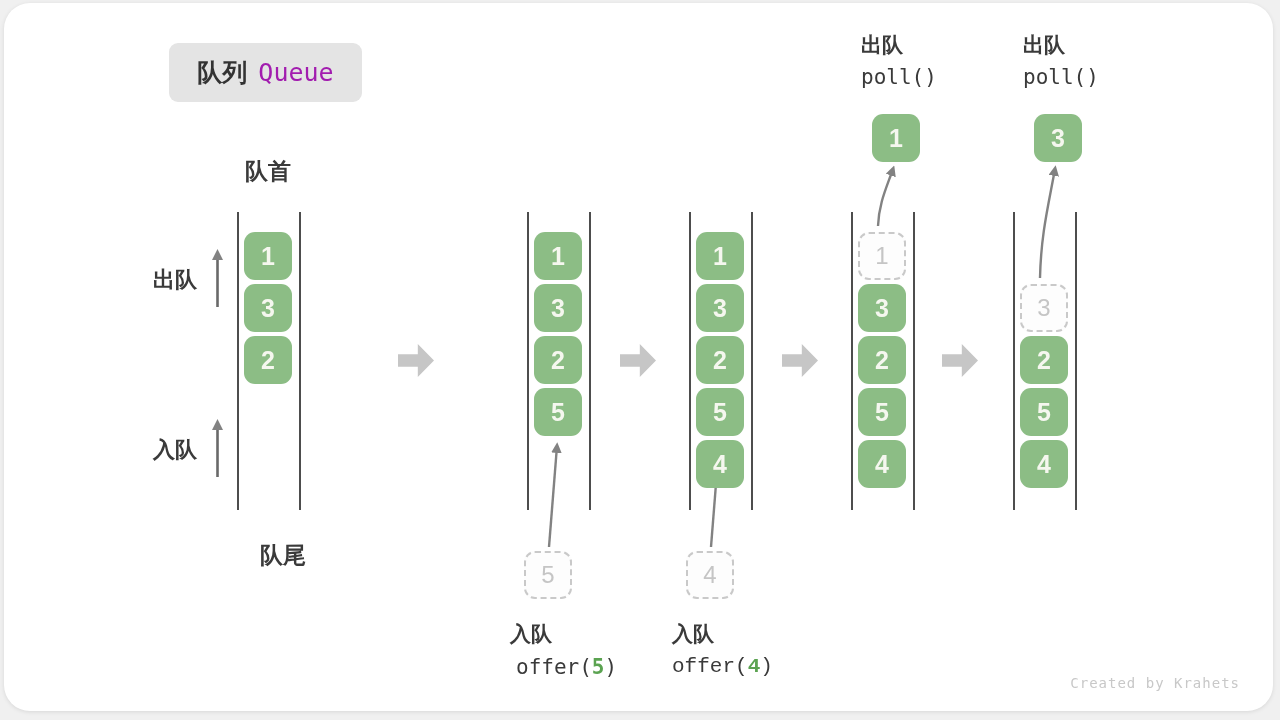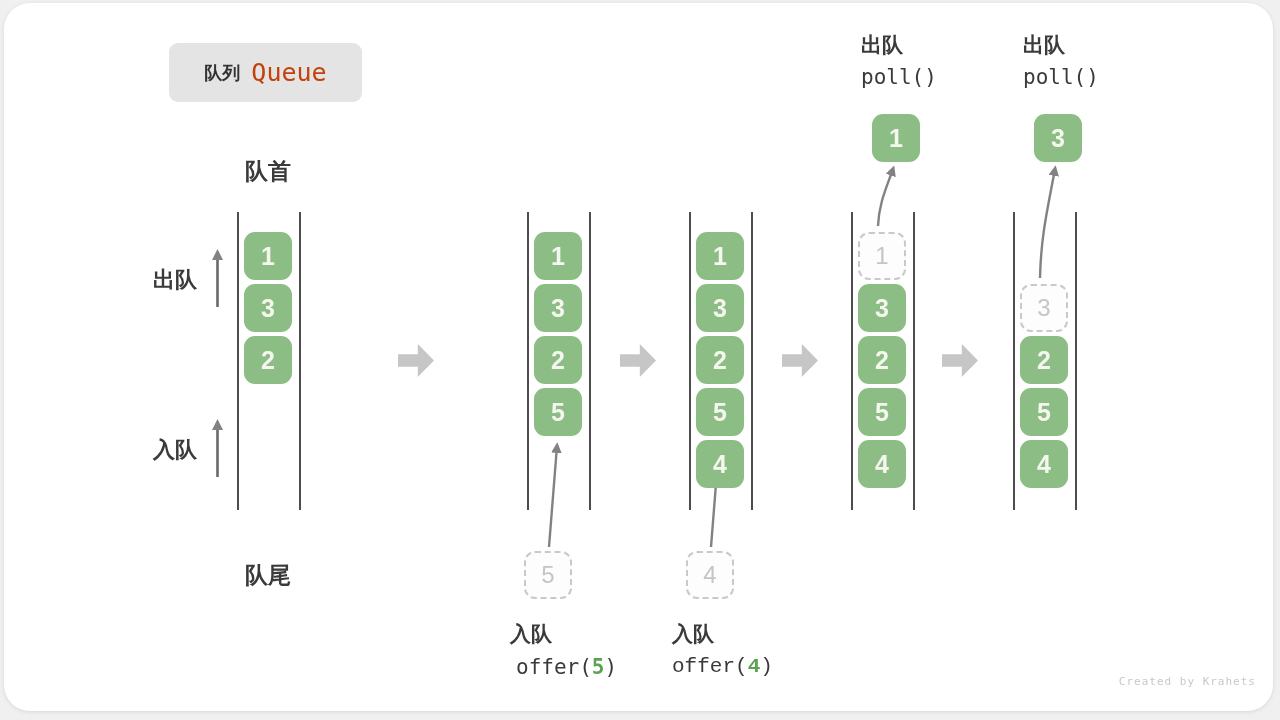--- a/index.html
+++ b/index.html
@@ -2,44 +2,44 @@
 <html><head>
 <meta charset="utf-8">
 <style>
   html,body{margin:0;padding:0;background:#ececec;}
   .canvas{position:relative;width:1280px;height:720px;background:#f0f0f0;overflow:hidden;
           font-family:"Liberation Sans",sans-serif;color:#3a3a3a;}
   .card{position:absolute;left:4px;top:3px;right:7px;bottom:9px;background:#ffffff;
         border-radius:26px;box-shadow:0 1px 4px rgba(0,0,0,0.10);}
   .badge{position:absolute;left:169px;top:43px;width:193px;height:59px;background:#e4e4e4;
          border-radius:9px;display:flex;align-items:center;justify-content:center;gap:11px;}
-  .badge-zh{font-weight:bold;font-size:18px;color:#333;}
-  .badge-en{font-family:"DejaVu Sans Mono",monospace;font-size:25px;color:#c2410c;text-align:center;}
+  .badge-zh{font-weight:bold;font-size:25px;color:#333;}
+  .badge-en{font-family:"DejaVu Sans Mono",monospace;font-size:25px;color:#a21caf;text-align:center;}
   .lbl{position:absolute;font-weight:bold;font-size:23px;white-space:nowrap;}
   .lbl-front{left:245px;top:156px;}
-  .lbl-rear{left:245px;top:540px;margin-top:20px;}
+  .lbl-rear{left:260px;top:540px;}
   .lbl-deq{left:153px;top:265px;font-size:22px;}
   .lbl-enq{left:153px;top:435px;font-size:22px;}
   .wall{position:absolute;width:1.5px;background:#4d4d4d;}
   .cell{position:absolute;width:48px;height:48px;border-radius:11px;display:flex;
         align-items:center;justify-content:center;font-size:25px;font-weight:bold;}
   .cell.solid{background:#8cbd85;color:#f5f7ef;}
   .cell.dashed{background:#fdfdfd;border:2px dashed #c9c9c9;color:#c5c5c5;
                width:44px;height:44px;font-weight:normal;font-size:24px;}
   .pop-box{position:absolute;width:48px;height:48px;border-radius:11px;background:#8cbd85;
            color:#f5f7ef;display:flex;align-items:center;justify-content:center;
            font-size:25px;font-weight:bold;}
   .flow-arrow{position:absolute;width:36px;height:33px;background:#c6c6c6;
       clip-path:polygon(0 31%,55% 31%,55% 0,100% 50%,55% 100%,55% 69%,0 69%);}
   .op-zh{position:absolute;font-weight:bold;font-size:21px;white-space:nowrap;}
   .op-code{position:absolute;font-family:"DejaVu Sans Mono",monospace;font-size:21px;
            white-space:nowrap;color:#3a3a3a;}
   .op-code .g{color:#5ba351;font-weight:bold;}
-  .watermark{position:absolute;right:24px;top:675px;font-family:"DejaVu Sans Mono",monospace;
-             font-size:11px;color:#c8c8c8;letter-spacing:1px;}
+  .watermark{position:absolute;right:40px;top:675px;font-family:"DejaVu Sans Mono",monospace;
+             font-size:14px;color:#c8c8c8;letter-spacing:1px;}
   svg.arrows{position:absolute;left:0;top:0;width:1280px;height:720px;pointer-events:none;}
 </style>
 </head>
 <body>
 
 <div class="canvas">
   <div class="card"></div>
 
   <div class="badge">
     <span class="badge-zh">队列</span>

